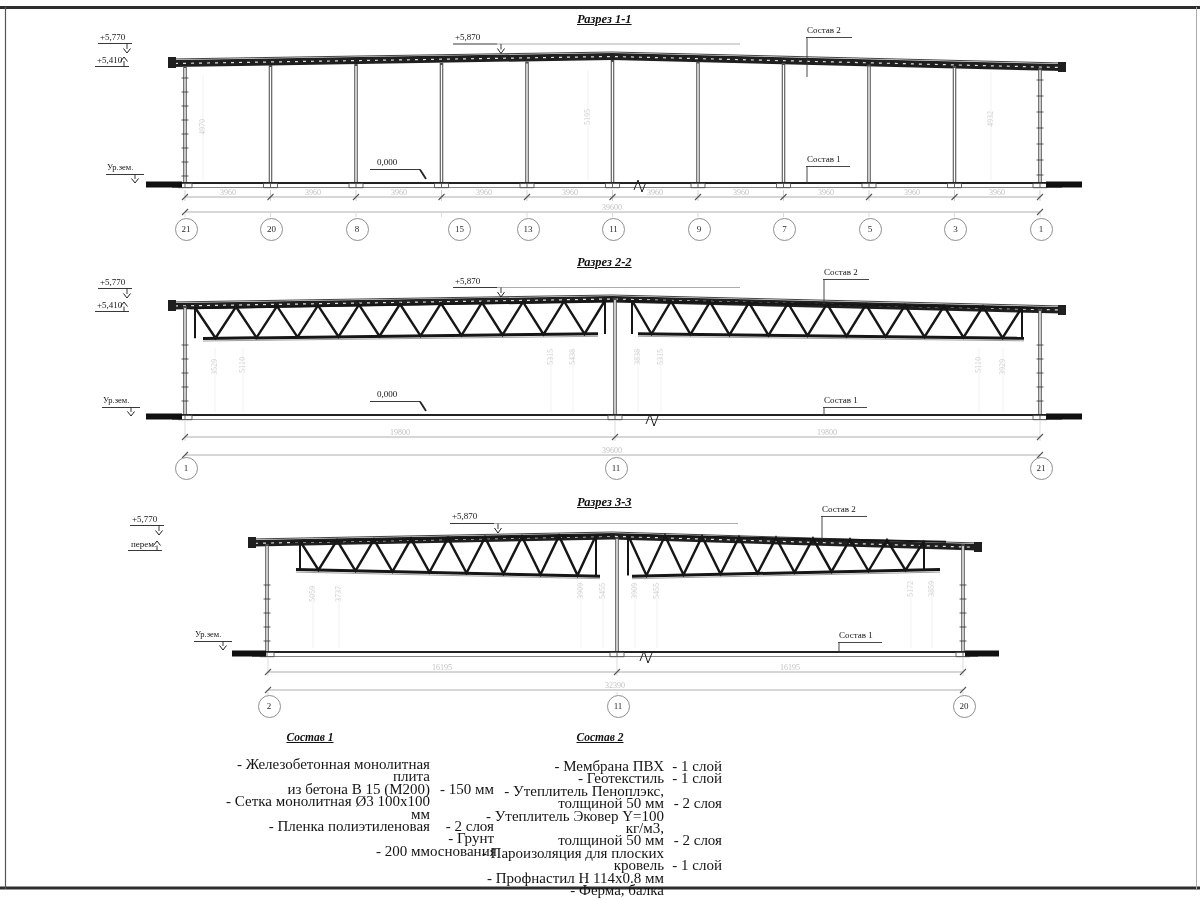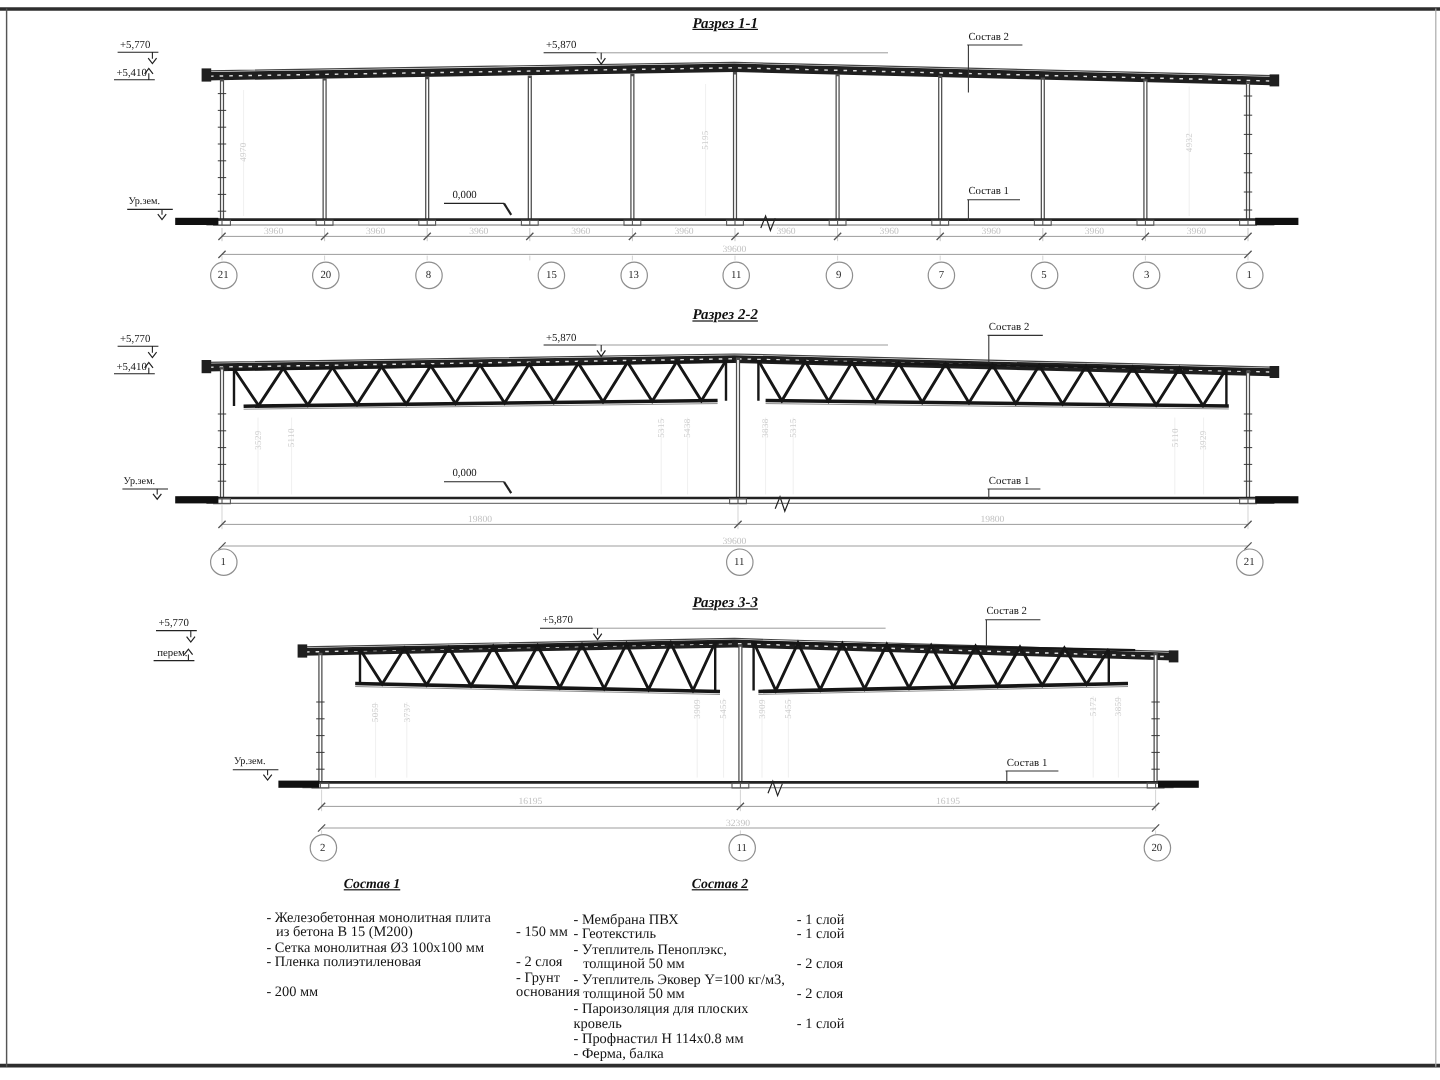--- a/index.html
+++ b/index.html
@@ -11,21 +11,21 @@
          text-decoration:underline;white-space:nowrap;line-height:1;}
   .dim{position:absolute;font-size:8px;color:#c2c2c2;width:50px;text-align:center;
        white-space:nowrap;line-height:1;}
   .vdim{position:absolute;font-size:7.5px;color:#cfcfcf;width:28px;text-align:center;
         transform:rotate(-90deg);transform-origin:center;line-height:1;letter-spacing:.3px;}
   .bubble{position:absolute;width:21px;height:21px;border:1px solid #8f8f8f;border-radius:50%;
           background:#fff;display:flex;align-items:center;justify-content:center;
           font-size:9px;color:#2a2a2a;line-height:1;}
   .spec-head{position:absolute;width:120px;text-align:center;font-size:11.5px;font-style:italic;
              font-weight:bold;color:#111;text-decoration:underline;line-height:1;}
-  .spec{position:absolute;display:grid;font-size:12px;line-height:12.4px;color:#141414;}
+  .spec{position:absolute;display:grid;font-size:15px;line-height:12.4px;color:#141414;text-align:right;}
   .spec .txt .l2{display:block;padding-left:8px;}
   .spec .val{align-self:end;white-space:nowrap;}
   .spec1{grid-template-columns:208px 64px;}
   .spec2{grid-template-columns:186px 58px;}
 </style>
 </head>
 <body>
 
 <div class="sheet">
 

